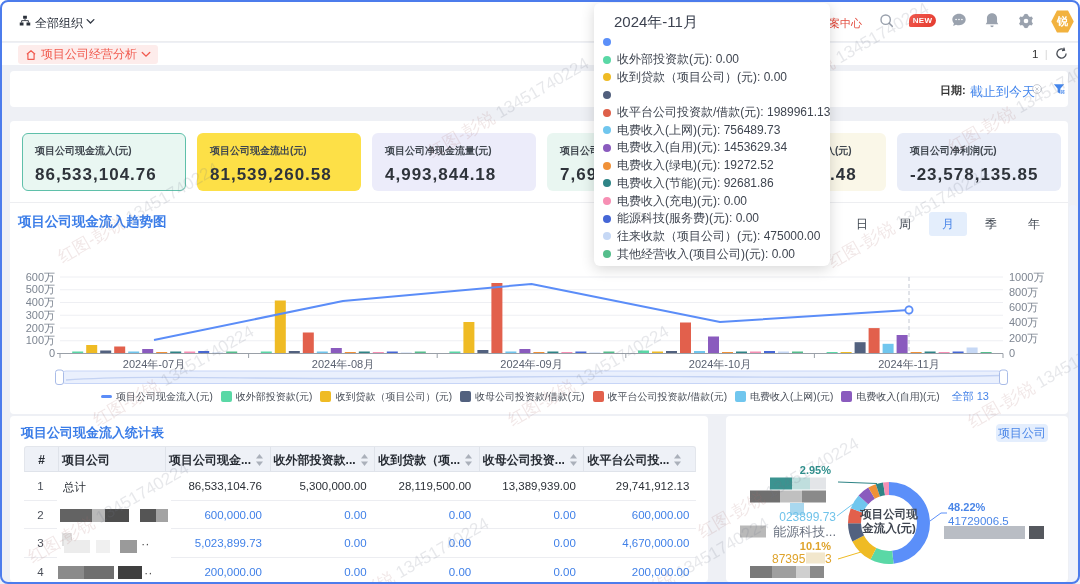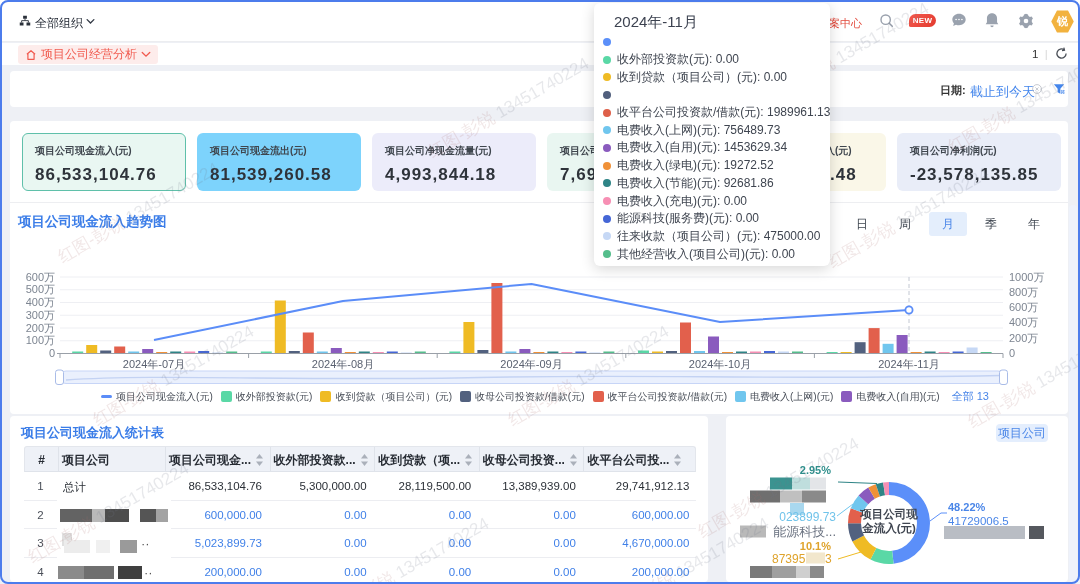--- a/index.html
+++ b/index.html
@@ -107,21 +107,21 @@
 <svg class="abs" style="left:1053px;top:83px" width="12" height="12" viewBox="0 0 14 14">
     <path d="M1 1.5 H13 L8.6 6.8 V12.5 L5.4 10.8 V6.8 Z" fill="#4486ec" stroke="none"></path>
     <path d="M9.5 8.5 L13.2 12.2 M13.2 8.5 L9.5 12.2" stroke="#4486ec" stroke-width="1.6"></path>
     <path d="M9.5 8.5 L13.2 12.2 M13.2 8.5 L9.5 12.2" stroke="#fff" stroke-width="0.6"></path>
   </svg>
 
 <div class="card" style="left:22px;background:#e9f7f2;border:1px solid #5fc0aa">
     <div class="clabel">项目公司现金流入(元)</div>
     <div class="cvalue">86,533,104.76</div>
   </div>
-<div class="card" style="left:197px;background:#7dd3fc;border:1px solid transparent">
+<div class="card" style="left:197px;background:#fde047;border:1px solid transparent">
     <div class="clabel">项目公司现金流出(元)</div>
     <div class="cvalue">81,539,260.58</div>
   </div>
 <div class="card" style="left:372px;background:#ececfa;border:1px solid transparent">
     <div class="clabel">项目公司净现金流量(元)</div>
     <div class="cvalue">4,993,844.18</div>
   </div>
 <div class="card" style="left:547px;background:#e9f6f1;border:1px solid transparent">
     <div class="clabel">项目公司经营现金流入(元)</div>
     <div class="cvalue">7,698,524.32</div>

